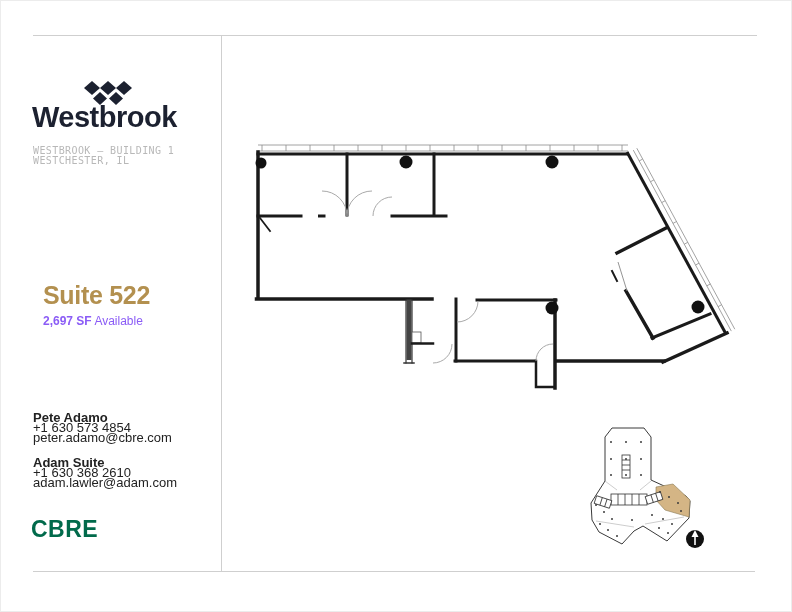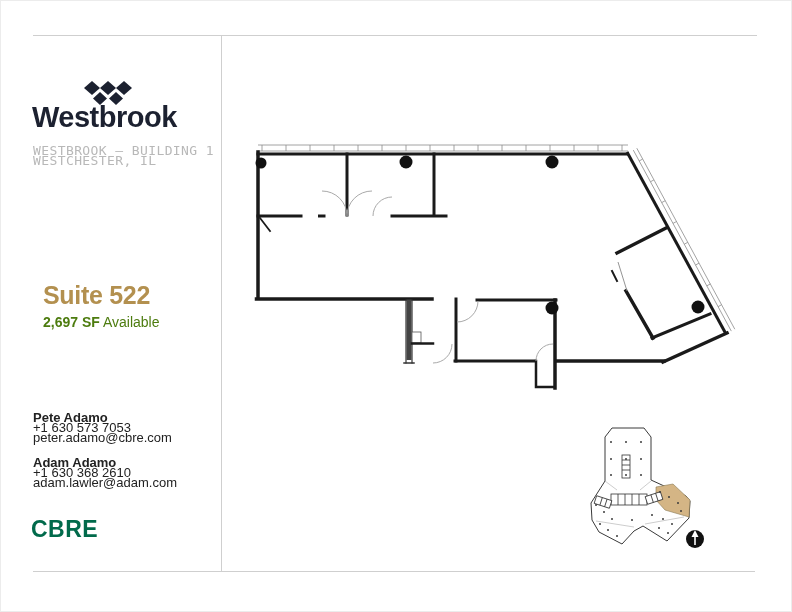--- a/index.html
+++ b/index.html
@@ -14,26 +14,26 @@
   .vdivider{position:absolute;left:221px;top:35px;width:1px;height:537px;background:#cfcfcf;}
 
   .sidebar{position:absolute;left:0;top:0;width:221px;height:500px;}
   .logomark{position:absolute;left:83px;top:81px;}
   .wordmark{
     position:absolute;left:32px;top:101px;margin:0;width:160px;
     font-size:29px;font-weight:800;letter-spacing:-0.5px;color:#1c2130;
   }
   .subtitle{
     position:absolute;left:33px;top:146px;margin:0;
-    font-family:"DejaVu Sans Mono",monospace;font-size:13px;line-height:10px;
+    font-family:"DejaVu Sans Mono",monospace;font-size:10px;line-height:10px;
     letter-spacing:0.4px;color:#b8b8b8;
   }
   .suite-block{position:absolute;left:43px;top:281px;}
   .suite-title{margin:0;font-size:25px;font-weight:800;letter-spacing:-0.3px;color:#b3904f;}
-  .sf-line{margin:4px 0 0 0;font-size:14px;color:#4d7c0f;}
+  .sf-line{margin:4px 0 0 0;font-size:12px;color:#8b5cf6;}
   .sf-line .sf{font-weight:800;}
 
   .contacts{position:absolute;left:33px;top:413px;}
   .contact{margin:0 0 15px 0;}
   .contact p{margin:0;font-size:13px;line-height:10px;color:#222;}
   .contact .cname{font-weight:700;}
 
   .cbre-logo{
     position:absolute;left:31px;top:516px;margin:0;
     font-size:23px;font-weight:800;letter-spacing:0.5px;color:#016a4b;
@@ -74,25 +74,25 @@
       <h2 class="suite-title">Suite 522</h2>
       <p class="sf-line">
         <span class="sf">2,697 SF</span>
         <span>Available</span>
       </p>
     </div>
 
     <div class="contacts">
       <div class="contact">
         <p class="cname">Pete Adamo</p>
-        <p>+1 630 573 7053</p>
+        <p>+1 630 573 4854</p>
         <p>peter.adamo@cbre.com</p>
       </div>
       <div class="contact">
-        <p class="cname">Adam Adamo</p>
+        <p class="cname">Adam Suite</p>
         <p>+1 630 368 2610</p>
         <p>adam.lawler@adam.com</p>
       </div>
     </div>
 
     <p class="cbre-logo">CBRE</p>
   </aside>
 
   <svg id="plan" class="plan-svg" width="510" height="275" viewBox="240 128 510 275">
 

